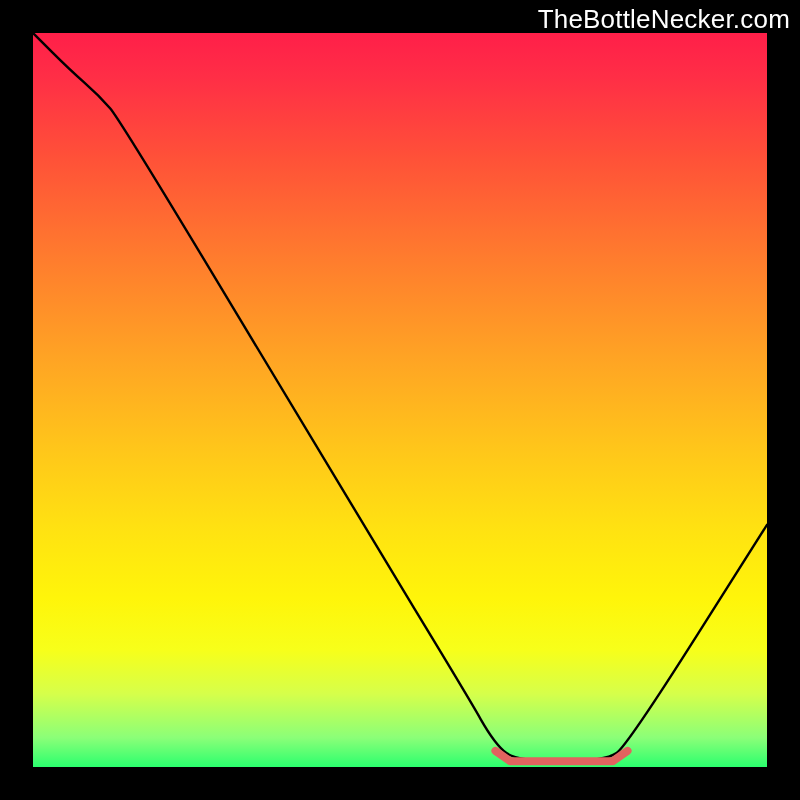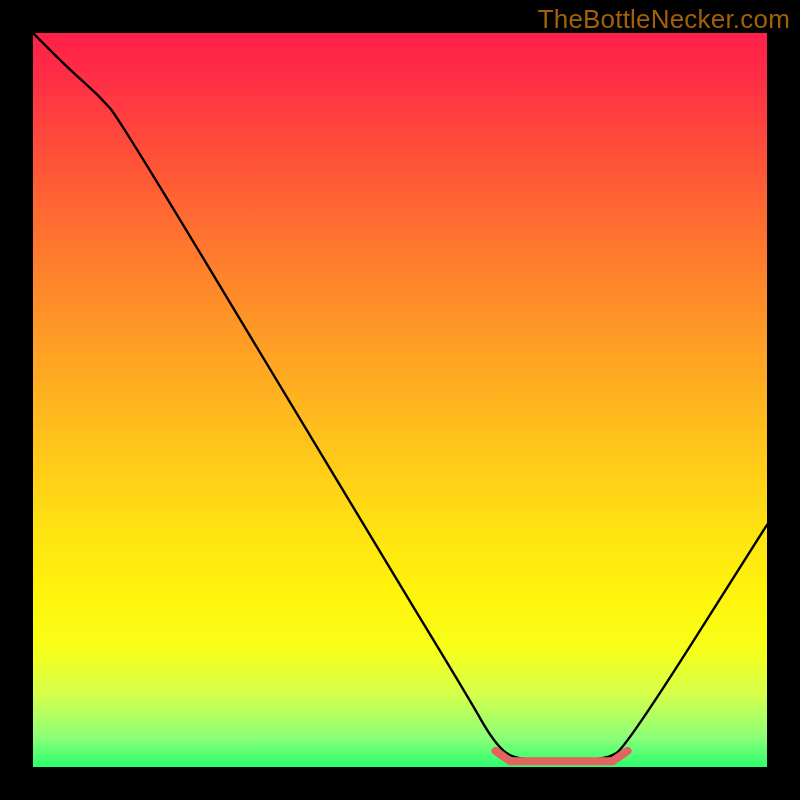--- a/index.html
+++ b/index.html
@@ -16,21 +16,21 @@
     left: 0;
     top: 0;
     width: 800px;
     height: 800px;
     background: #000;
   }
   .watermark {
     position: absolute;
     top: 4px;
     right: 10px;
-    color: #a16207;
+    color: #ffffff;
     font-size: 26px;
     font-weight: 500;
     letter-spacing: 0.2px;
     z-index: 10;
   }
   .plot-area {
     position: absolute;
     left: 33px;
     top: 33px;
     width: 734px;

